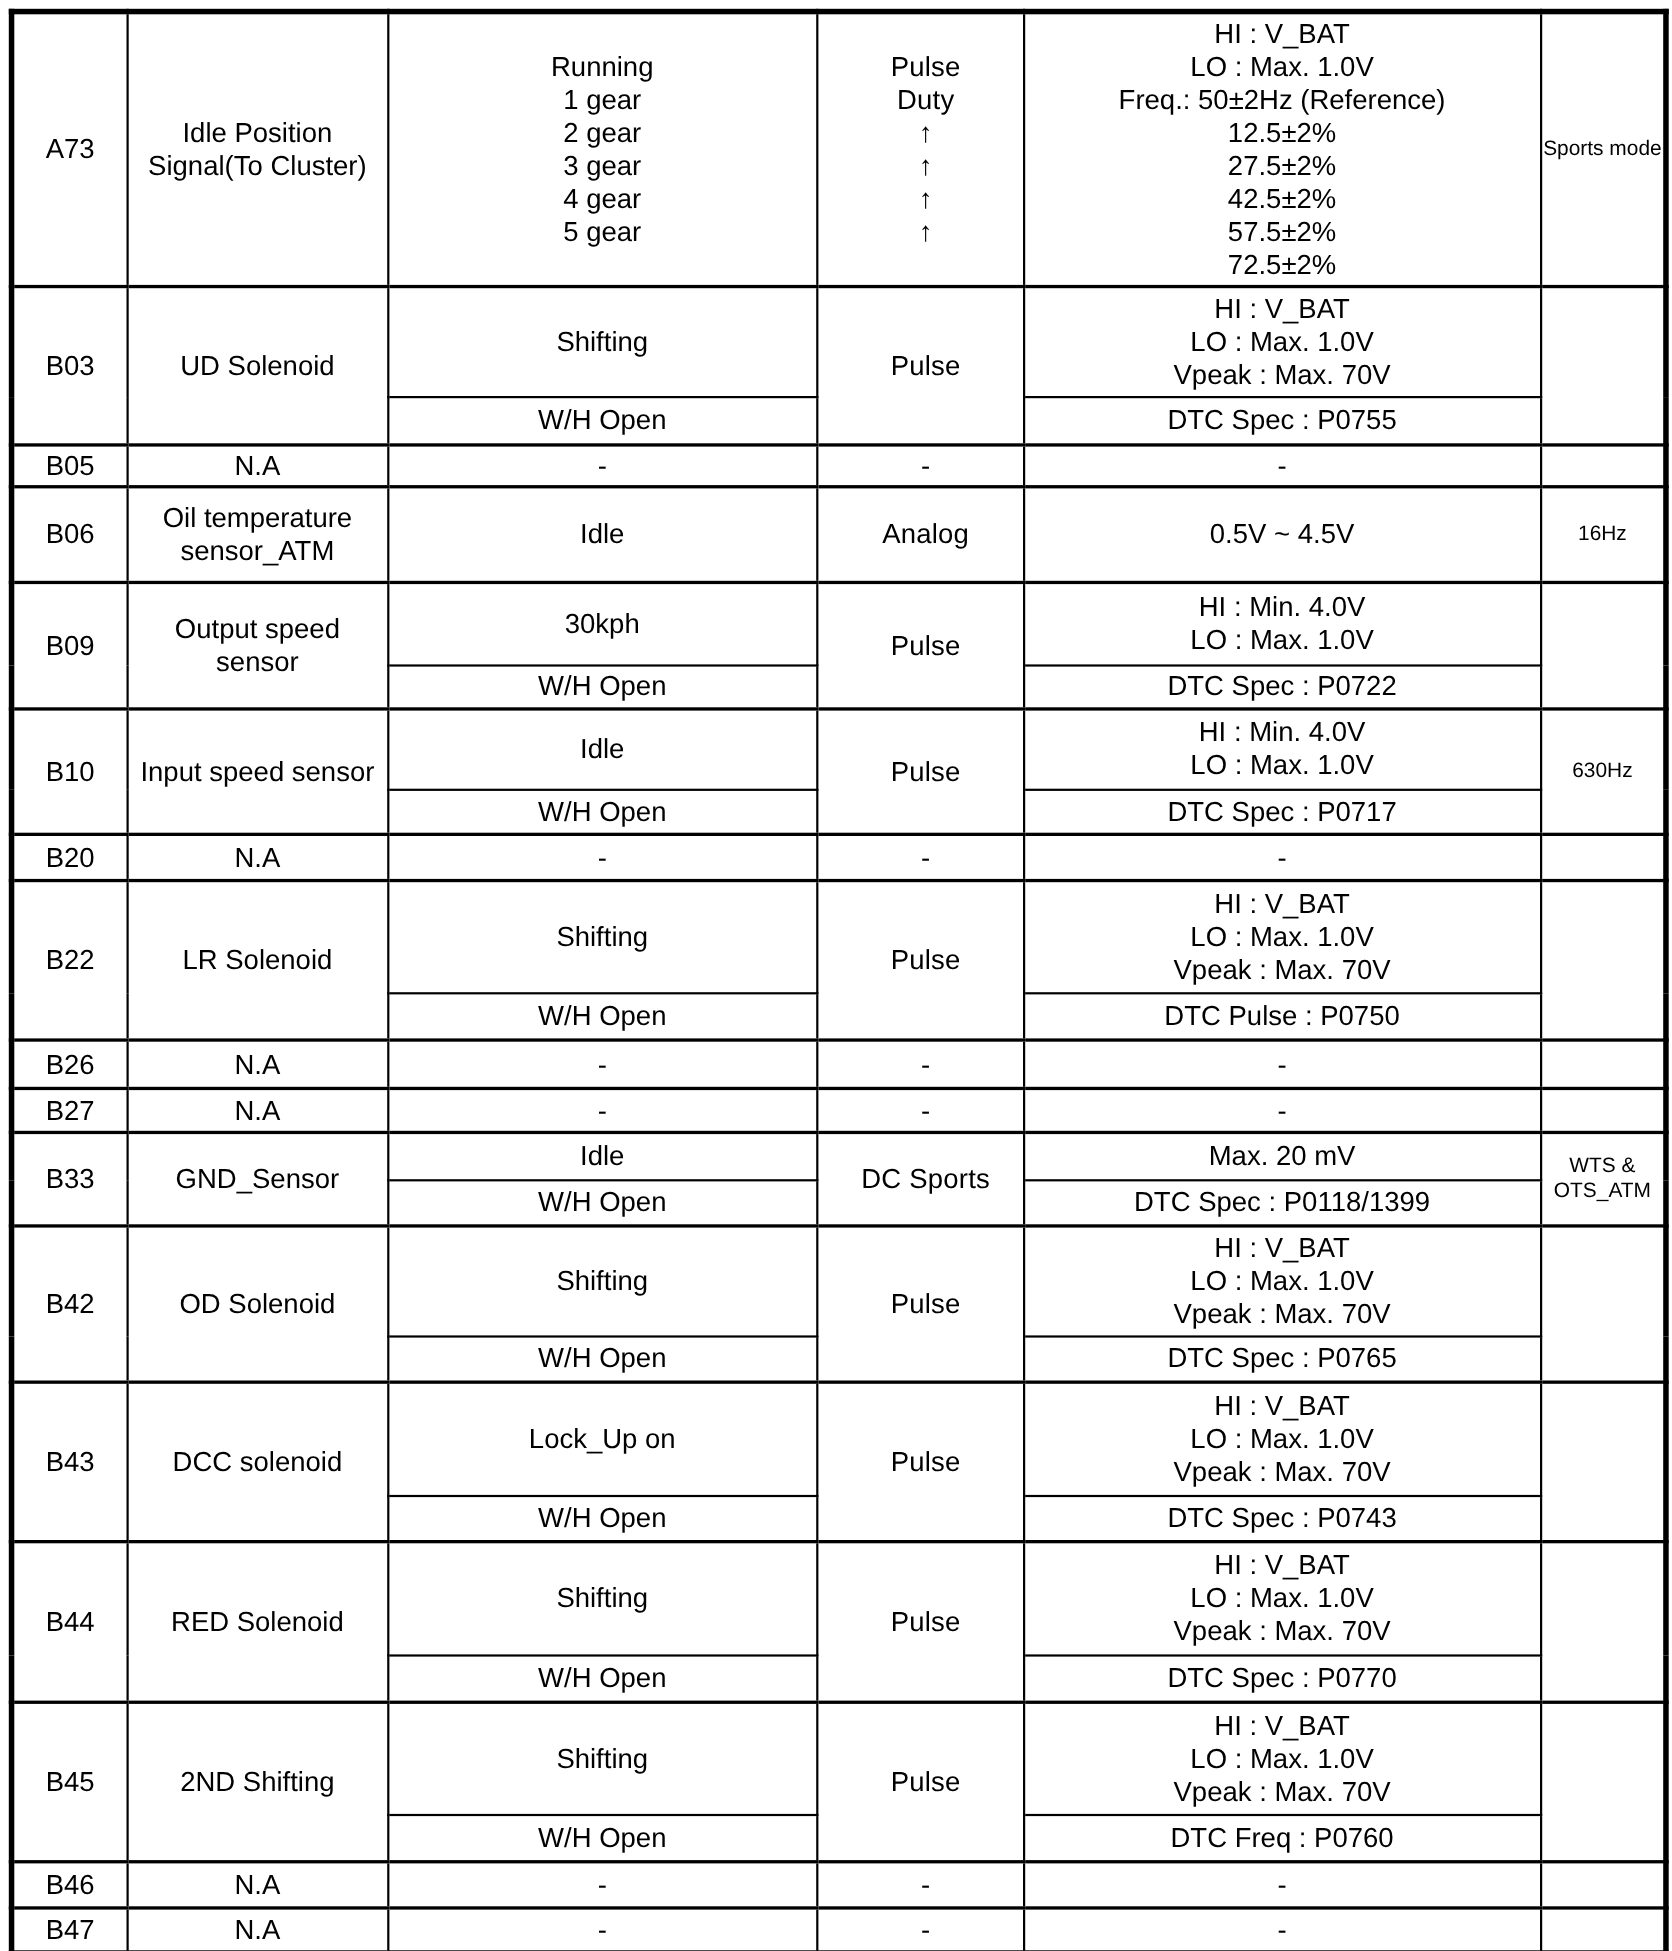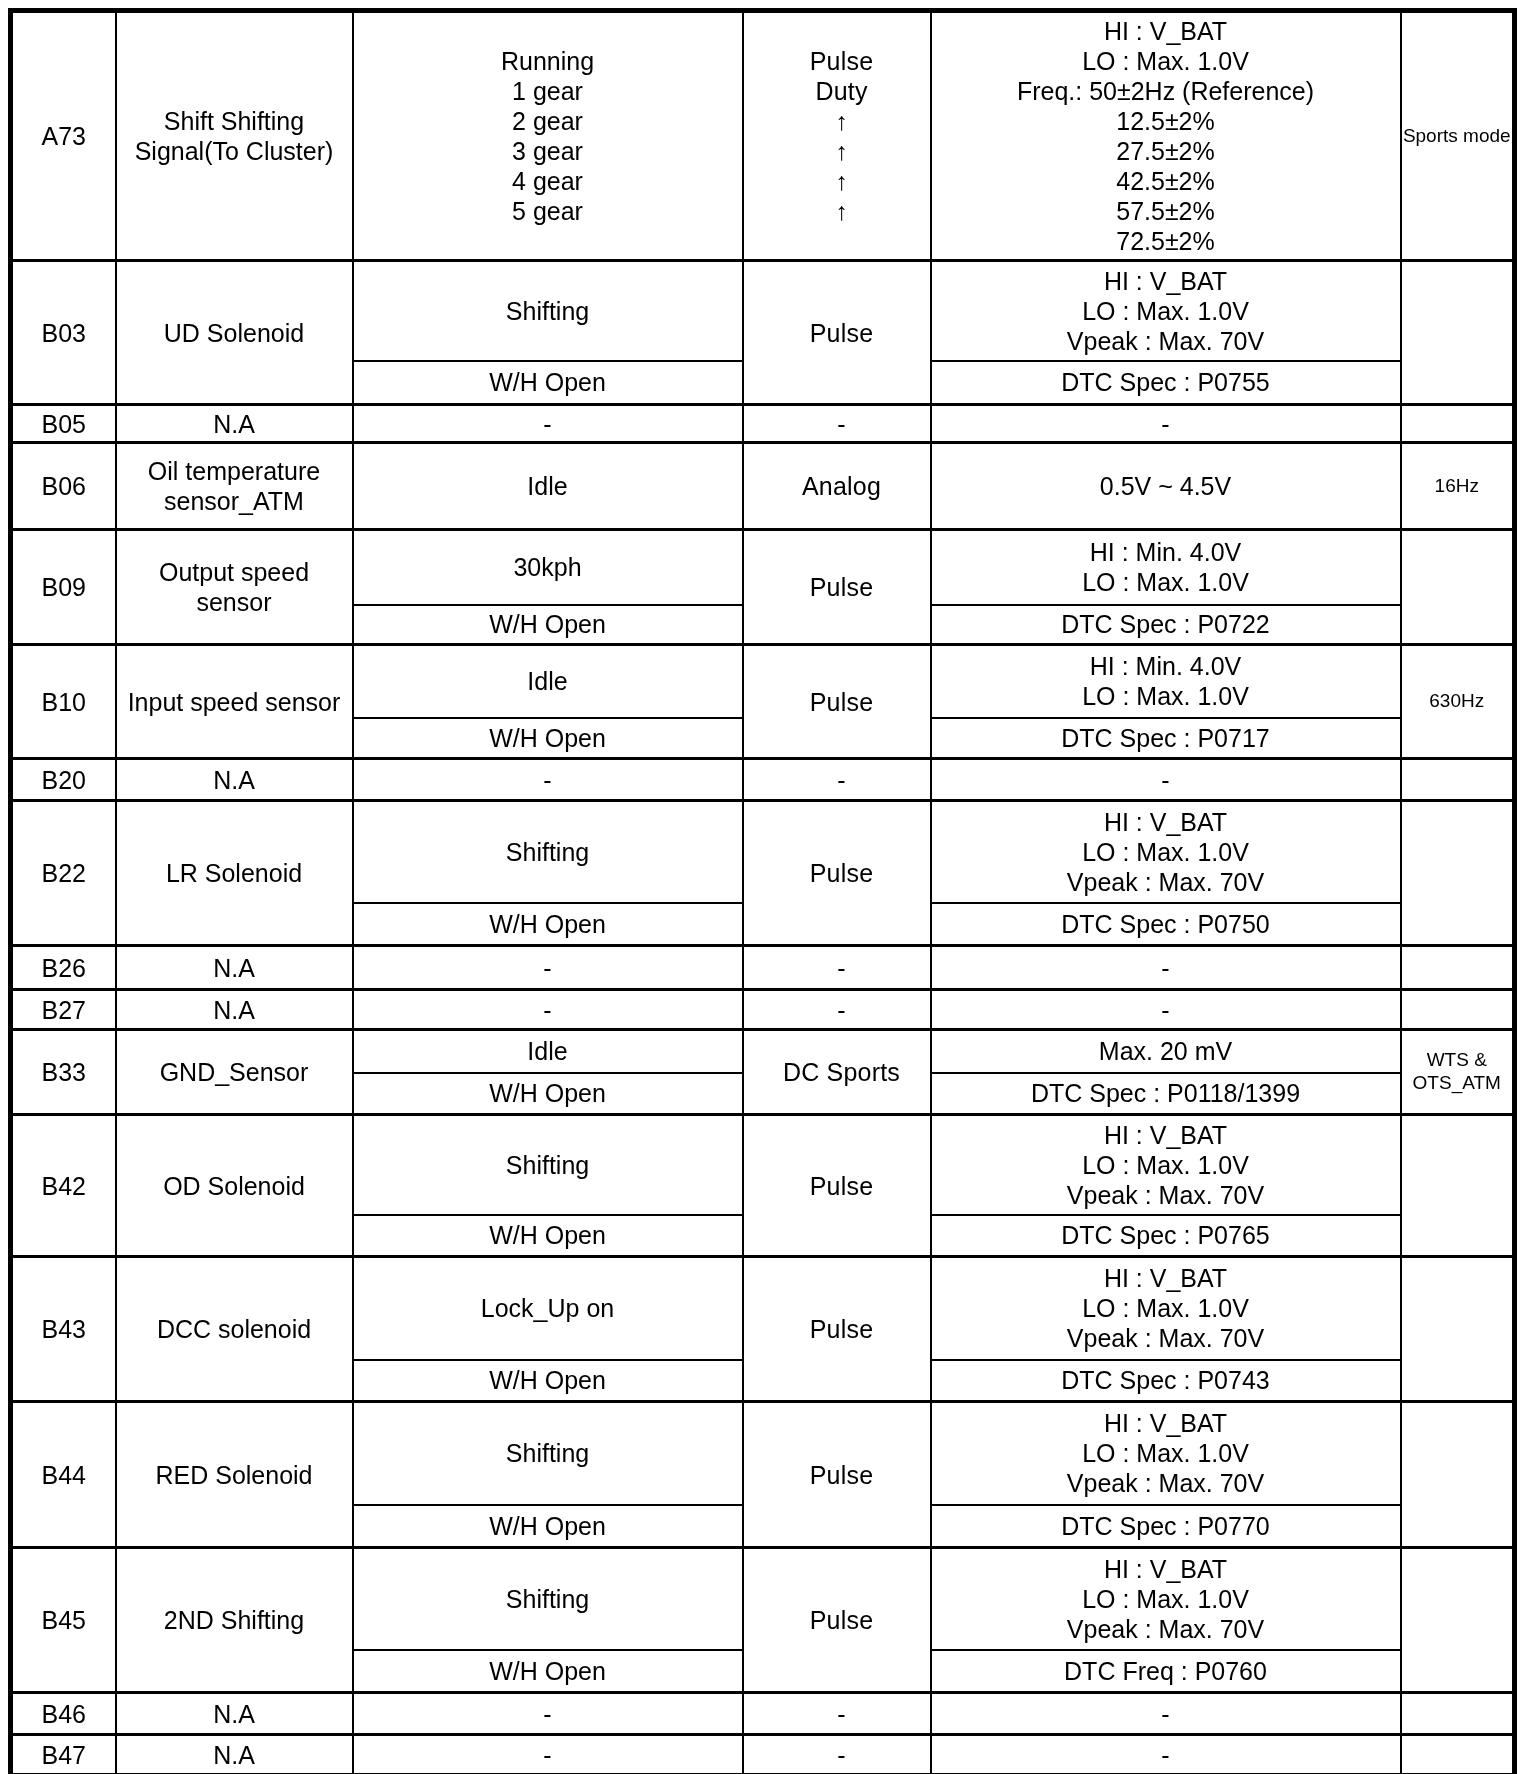--- a/index.html
+++ b/index.html
@@ -47,21 +47,21 @@
       <col style="width:237px">
       <col style="width:390px">
       <col style="width:188px">
       <col style="width:470px">
       <col style="width:114px">
     </colgroup>
     <tbody>
 
       <tr class="g" style="height:250px">
         <td class="pin">A73</td>
-        <td class="nm">Shift Shifting Signal(To Cluster)</td>
+        <td class="nm">Idle Position Signal(To Cluster)</td>
         <td class="cond">Running
 1 gear
 2 gear
 3 gear
 4 gear
 5 gear</td>
         <td class="typ">Pulse
 Duty
 ↑
 ↑
@@ -153,21 +153,21 @@
         <td class="nm" rowspan="2">LR Solenoid</td>
         <td class="cond">Shifting</td>
         <td class="typ" rowspan="2">Pulse</td>
         <td class="spc">HI : V_BAT
 LO : Max. 1.0V
 Vpeak : Max. 70V</td>
         <td class="remark" rowspan="2"></td>
       </tr>
       <tr style="height:43px">
         <td class="cond">W/H Open</td>
-        <td class="spc">DTC Spec : P0750</td>
+        <td class="spc">DTC Pulse : P0750</td>
       </tr>
 
       <tr class="g" style="height:44px">
         <td class="pin">B26</td>
         <td class="nm">N.A</td>
         <td class="cond">-</td>
         <td class="typ">-</td>
         <td class="spc">-</td>
         <td class="remark"></td>
       </tr>

